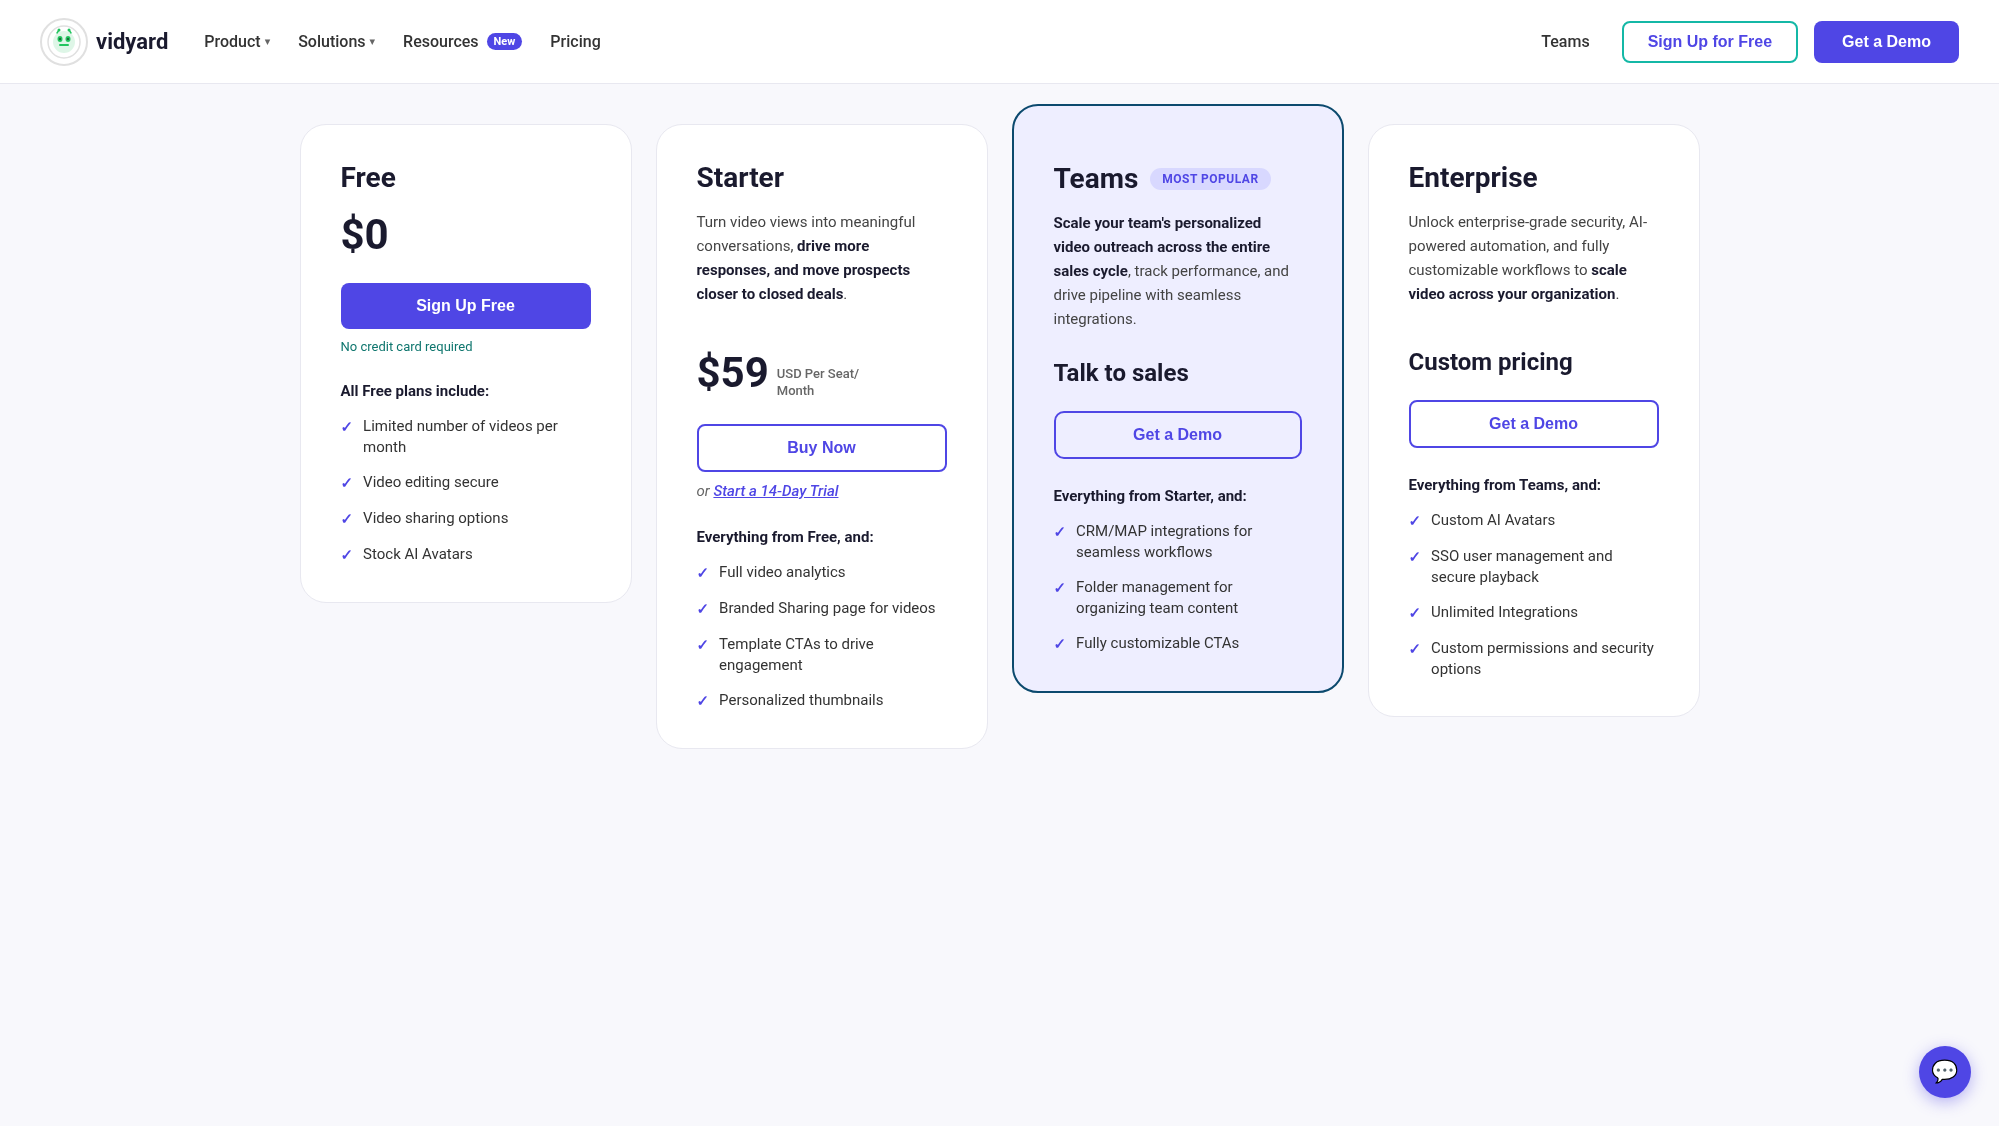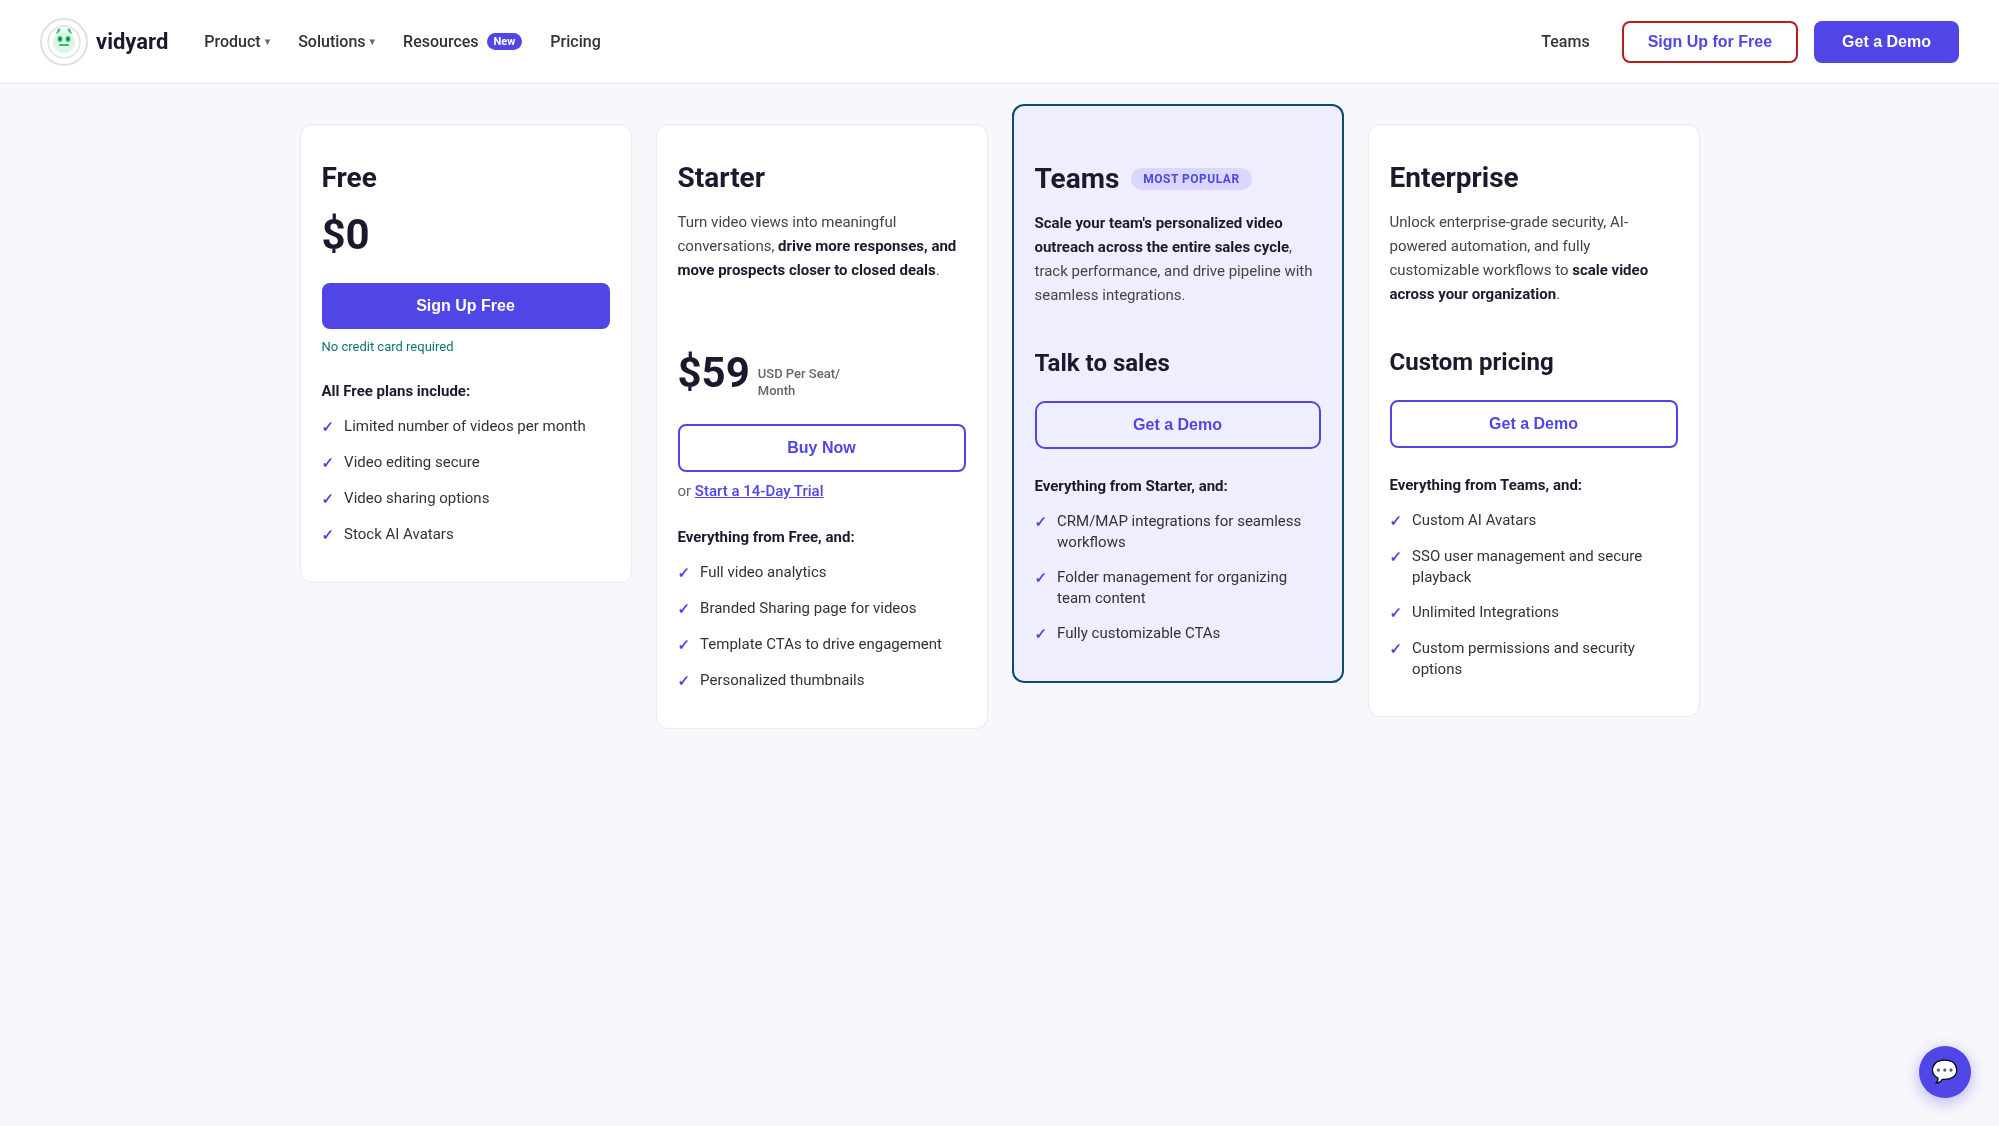--- a/index.html
+++ b/index.html
@@ -39,21 +39,21 @@
     .nav-badge {
       background: #4f46e5; color: #fff;
       font-size: 11px; font-weight: 700;
       padding: 2px 7px; border-radius: 10px;
       margin-left: 4px;
     }
     .chevron { font-size: 11px; color: #666; }
     .nav-right { display: flex; align-items: center; gap: 16px; }
     .btn-login { font-size: 16px; font-weight: 500; color: #333; cursor: pointer; padding: 8px 16px; }
     .btn-signup-outline {
-      border: 2px solid #b91c1c; color: #4f46e5;
+      border: 2px solid #14b8a6; color: #4f46e5;
       background: #fff; padding: 10px 24px;
       border-radius: 8px; font-size: 16px; font-weight: 600;
       cursor: pointer;
     }
     .btn-demo {
       background: #4f46e5; color: #fff;
       border: none; padding: 12px 28px;
       border-radius: 8px; font-size: 16px; font-weight: 600;
       cursor: pointer;
     }
@@ -65,22 +65,22 @@
       grid-template-columns: 1fr 1fr 1fr 1fr;
       gap: 24px;
       max-width: 1400px;
       margin: 0 auto;
       align-items: start;
     }
 
     
     .plan-card {
       background: #fff;
-      border-radius: 12px;
-      padding: 36px 21px;
+      border-radius: 26px;
+      padding: 36px 40px;
       border: 1.5px solid #e8e8f0;
       position: relative;
     }
     .plan-card.teams {
       background: #eeeeff;
       border: 2px solid #0c4a6e;
       margin-top: -20px;
       padding-top: 56px;
     }
 
@@ -119,21 +119,21 @@
       display: block; margin-bottom: 10px;
     }
     .btn-teams-demo {
       background: transparent; color: #4f46e5;
       border: 2px solid #4f46e5; padding: 13px 32px;
       border-radius: 10px; font-size: 16px; font-weight: 600;
       cursor: pointer; width: 100%; text-align: center;
       display: block; margin-bottom: 10px;
     }
     .no-cc { font-size: 13px; color: #0f766e; margin-top: 8px; }
-    .trial-link { font-size: 15px; color: #666; margin-top: 8px; }
+    .trial-link { font-size: 15px; color: #666; margin-top: 8px; font-style: italic; }
     .trial-link a { color: #4f46e5; font-weight: 500; text-decoration: underline; cursor: pointer; }
     .features-header { font-size: 15px; font-weight: 700; color: #1a1a2e; margin: 28px 0 16px; }
     .feature-list { list-style: none; display: flex; flex-direction: column; gap: 14px; }
     .feature-item { display: flex; align-items: flex-start; gap: 10px; font-size: 15px; color: #333; line-height: 1.4; }
     .check-icon { color: #4f46e5; font-size: 15px; flex-shrink: 0; margin-top: 1px; font-weight: 700; }
     .talk-to-sales { font-size: 24px; font-weight: 700; color: #1a1a2e; margin-bottom: 20px; }
     .custom-pricing { font-size: 24px; font-weight: 700; color: #1a1a2e; margin-bottom: 20px; }
 
     
     .chat-btn {

